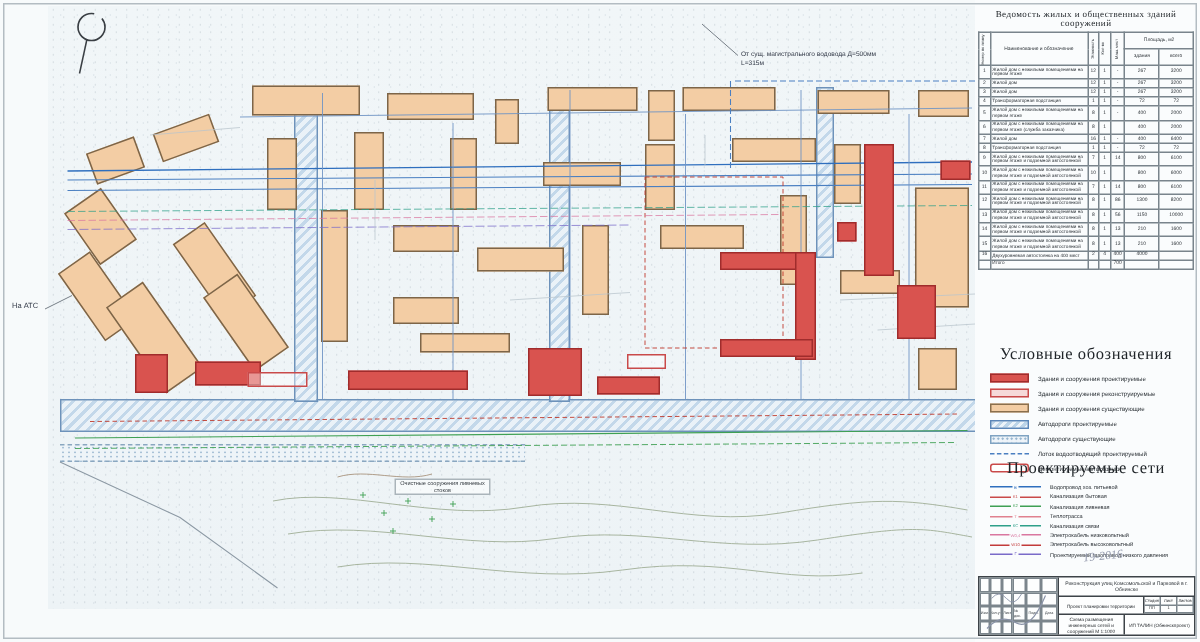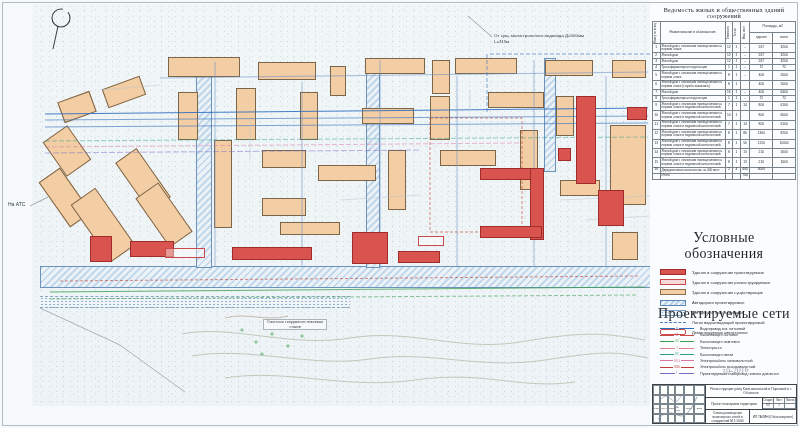--- a/index.html
+++ b/index.html
@@ -29,21 +29,21 @@
   table{border-collapse:collapse;width:100%;table-layout:fixed;}
   th,td{border:.5px solid #79848c;padding:.5px 1px;font-weight:normal;
         font-size:3.3px;line-height:1.2;text-align:center;vertical-align:middle;color:#2d3338;}
   .tname{text-align:left;font-size:3.1px;}
   .rot{writing-mode:vertical-rl;transform:rotate(180deg);font-size:2.7px;line-height:1;
        margin:0 auto;display:block;}
   col.c-num{width:7px}col.c-name{width:60px}col.c-fl{width:7px}col.c-ct{width:7px}
   col.c-sp{width:9px}col.c-a1{width:21px}col.c-a2{width:21px}
   
   .legend-block{position:absolute;left:652px;top:230px;width:144px;}
-  .h-ser{font-family:"Liberation Serif",serif;font-size:14px;text-align:center;
+  .h-ser{font-family:"Liberation Serif",serif;font-size:11px;text-align:center;
          letter-spacing:.4px;color:#1f2428;margin-bottom:7px;}
   .lrow{display:flex;align-items:center;gap:6px;margin:0 0 4.2px 8px;}
   .sw{width:26px;height:6px;box-sizing:border-box;flex:none;}
   .sw-projected{background:#d9534f;border:1px solid #a02c2c;}
   .sw-reconstructed{background:#f6d9d9;border:1px solid #c94a4a;}
   .sw-existing{background:#f3cda4;border:1px solid #8a6f4d;}
   .sw-road-projected{background:repeating-linear-gradient(135deg,#bcd4e8 0 2px,#ecf3f9 2px 4px);border:1px solid #5b86b8;}
   .sw-road-existing{background:radial-gradient(circle,#8fb0cc .6px,transparent .7px) 0 0/3px 3px #eef4f9;border:1px solid #7fa3c2;}
   .sw-drain{height:0;border:none;border-top:1.2px dashed #4a7fc1;}
   .sw-demolished{background:#fff;border:1px solid #c94a4a;border-radius:2px;}

